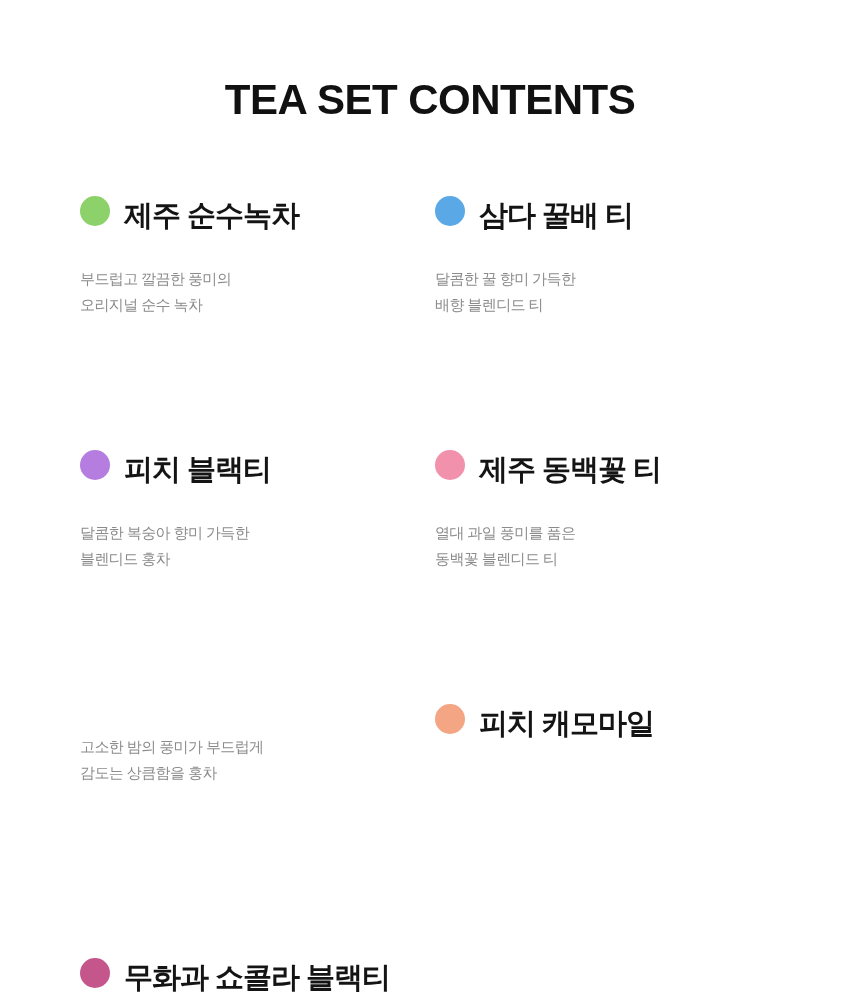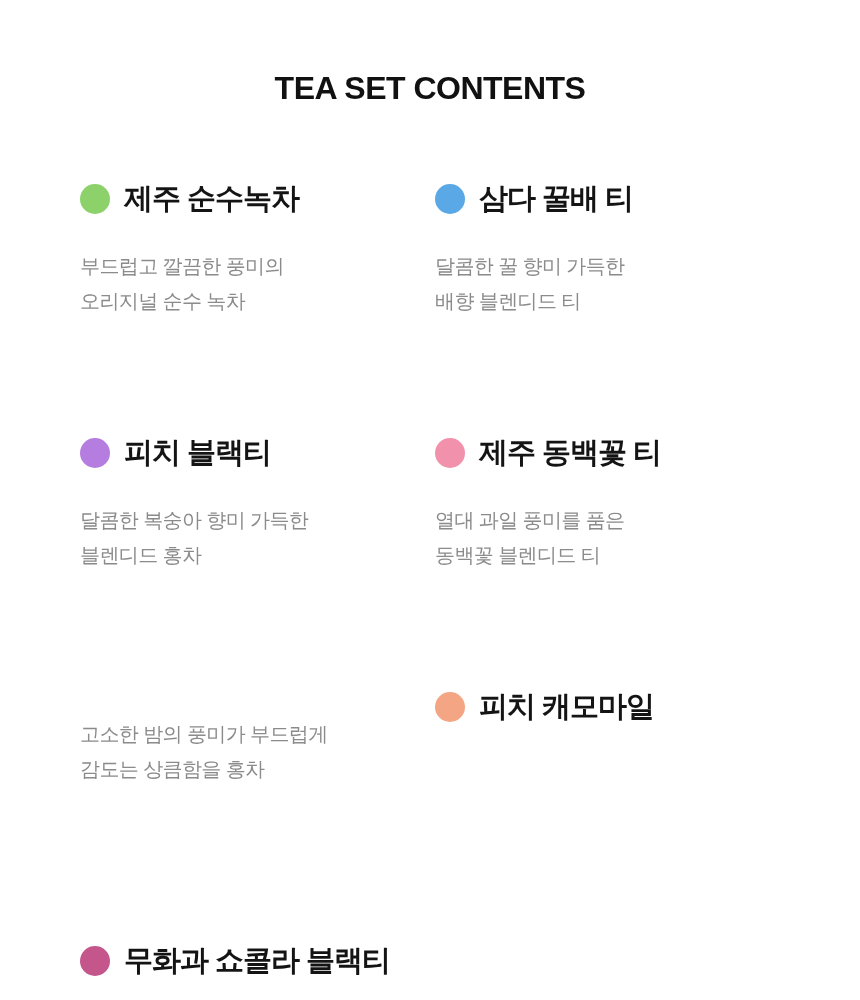--- a/index.html
+++ b/index.html
@@ -15,61 +15,60 @@
   }
   .page {
     position: relative;
     width: 860px;
     height: 1000px;
     box-sizing: border-box;
     padding: 0 80px;
   }
   .title {
     text-align: center;
-    font-size: 32px;
+    font-size: 42px;
     font-weight: bold;
     letter-spacing: -0.5px;
     color: #111111;
-    margin: 6px;
+    margin: 12px;
     padding-top: 64px;
     padding-bottom: 0;
   }
   .grid {
     margin-top: 72px;
     display: grid;
     grid-template-columns: 355px 345px;
     grid-auto-rows: 254px;
     column-gap: 0px;
     row-gap: 0px;
   }
   .item {
     position: relative;
   }
   .item-head {
     display: flex;
-    align-items: center;
     gap: 14px;
   }
   .dot {
     width: 30px;
     height: 30px;
     border-radius: 50%;
     flex: 0 0 auto;
     display: block;
   }
   .item-name {
     font-size: 29px;
     font-weight: bold;
     color: #141414;
     letter-spacing: -1px;
     white-space: nowrap;
   }
   .item-desc {
     margin-top: 30px;
-    font-size: 20px;
+    font-size: 15px;
     line-height: 1.75;
     color: #8b8b8b;
     letter-spacing: -0.6px;
     white-space: pre-line;
   }
 </style>
 </head>
 <body>
 
 <div class="page">

